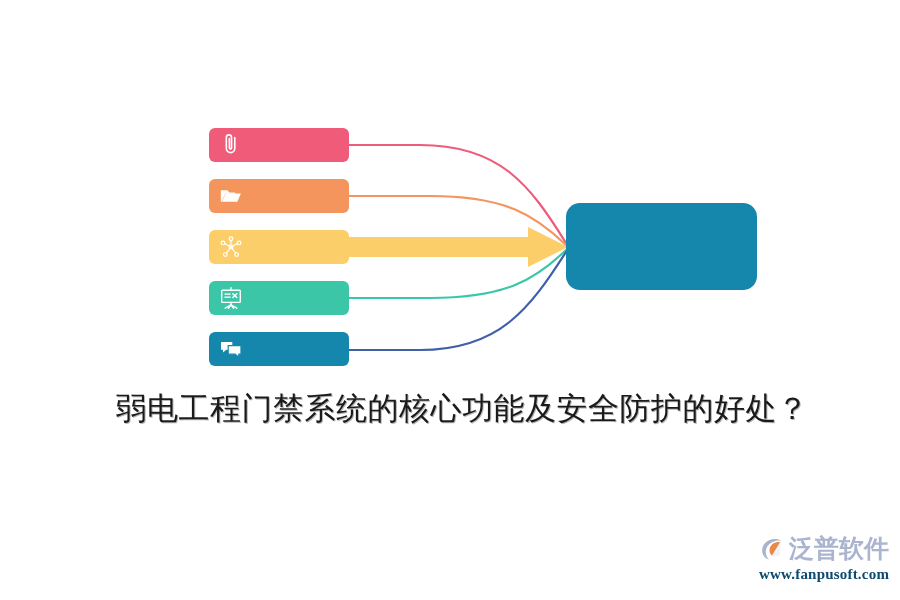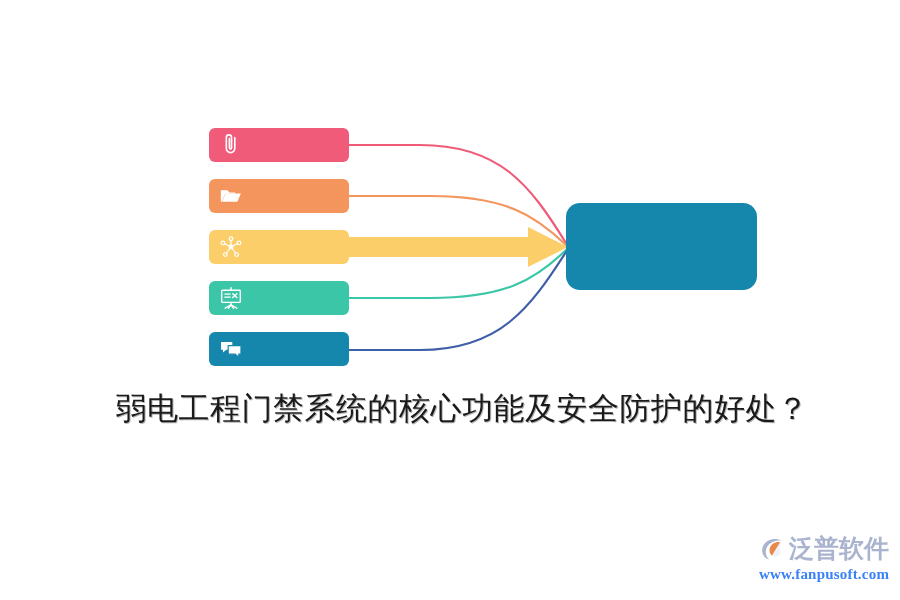--- a/index.html
+++ b/index.html
@@ -120,21 +120,21 @@
     color: #aab4cf;
     letter-spacing: 0px;
     line-height: 30px;
   }
   #watermark .logo-url {
     margin-top: -2px;
     text-align: left;
     font-family: "Liberation Serif", serif;
     font-size: 15px;
     font-weight: bold;
-    color: #3b82f6;
+    color: #0c4a6e;
     letter-spacing: 0.2px;
     padding-left: 2px;
   }
 </style>
 </head>
 <body>
 
 <div id="canvas">
 
   <div id="diagram">

